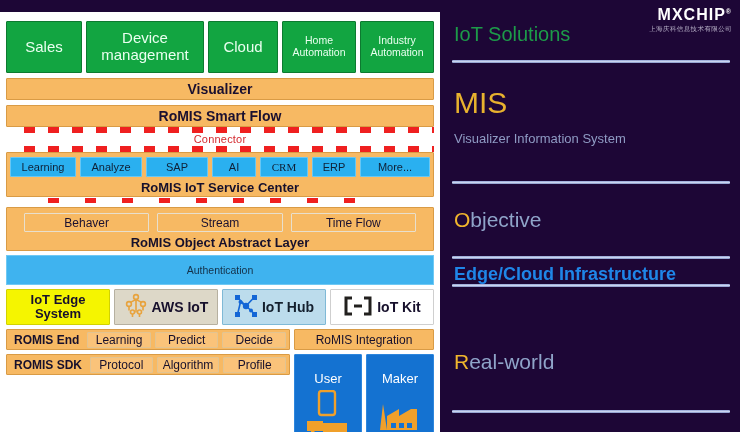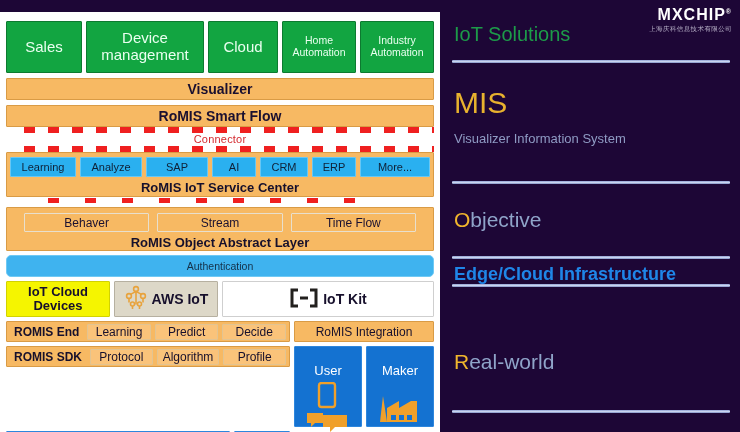--- a/index.html
+++ b/index.html
@@ -98,21 +98,21 @@
     border: 1px solid #66c7f5;
     color: #0f2036;
     font-size: 11px;
     display: flex; align-items: center; justify-content: center;
     border-radius: 1px;
   }
   .cb-0 { flex: 0 0 66px; }
   .cb-1 { flex: 0 0 62px; }
   .cb-2 { flex: 0 0 62px; }
   .cb-3 { flex: 0 0 44px; }
-  .cb-4 { flex: 0 0 48px; }
+  .cb-4 { flex: 0 0 48px; font-family: Liberation Serif, serif; }
   .cb-5 { flex: 0 0 44px; }
   .cb-6 { flex: 1 1 auto; }
   .block-title {
     text-align: center;
     font-weight: bold;
     font-size: 13px;
     color: #16102c;
     margin-top: 3px;
   }
 
@@ -126,24 +126,24 @@
     display: flex; align-items: center; justify-content: center;
     border-radius: 1px;
   }
 
   
   #auth-bar {
     background: #3fb3ef;
     border: 1px solid #6fc9f4;
     color: #143048;
     font-size: 10.5px;
-    height: 22px;
+    height: 30px;
     display: flex; align-items: center; justify-content: center;
     margin-top: 4px;
-    border-radius: 5px;
+    border-radius: 0;
   }
 
   
   #cloud-row { gap: 4px; height: 36px; margin-top: 4px; }
   .cloud-card {
     display: flex; align-items: center; justify-content: center;
     gap: 4px;
     font-weight: bold;
     border-radius: 1px;
   }
@@ -360,36 +360,55 @@
         <div class="chip-outline">Stream</div>
         <div class="chip-outline">Time Flow</div>
       </div>
       <div class="block-title">RoMIS Object Abstract Layer</div>
     </div>
 
     <div id="auth-bar">Authentication</div>
 
     <div class="row" id="cloud-row">
       <div class="cloud-card cloud-0">
-        <span>IoT Cloud Devices</span>
+        <span>IoT Edge System</span>
       </div>
       <div class="cloud-card cloud-1">
         <span>
           <svg width="24" height="26" viewBox="0 0 24 26">
               <g stroke="#e8a33d" stroke-width="1.6" fill="none">
             <circle cx="12" cy="4" r="2.4"></circle>
                 <circle cx="5" cy="11" r="2.4"></circle>
                 <circle cx="19" cy="11" r="2.4"></circle>
             <circle cx="8.5" cy="19" r="2"></circle>
                 <circle cx="15.5" cy="19" r="2"></circle>
             <path d="M12 6.4v13M12 6.4 6.6 9.4M12 6.4l5.4 3M5 13.4v4.2M19 13.4v4.2M8.5 21v3M15.5 21v3"></path>
           </g>
             </svg>
         </span>
         <span>AWS IoT</span>
+      </div>
+      <div class="cloud-card cloud-2">
+        <span>
+          <svg width="24" height="24" viewBox="0 0 24 24">
+              <g fill="#1366d6">
+            <rect x="1" y="1" width="5" height="5"></rect>
+                <rect x="18" y="1" width="5" height="5"></rect>
+            <rect x="1" y="18" width="5" height="5"></rect>
+                <rect x="18" y="18" width="5" height="5"></rect>
+            <circle cx="12" cy="12" r="3.2"></circle>
+                <circle cx="6.5" cy="8" r="2"></circle>
+                <circle cx="17" cy="16.5" r="2"></circle>
+            <g stroke="#1366d6" stroke-width="1.6">
+                  <path d="M12 12 6.5 8M12 12l5 4.5M12 12 3.5 3.5M12 12l8-8.5M6.5 8 3.5 20.5M17 16.5 20.5 20"></path>
+                </g>
+          </g>
+            </svg>
+        </span>
+        <span>IoT Hub</span>
       </div>
       <div class="cloud-card cloud-3">
         <span>
           <svg width="30" height="20" viewBox="0 0 30 20">
               <g fill="none" stroke="#22201e" stroke-width="3">
             <path d="M9 2H3v16h6"></path>
                 <path d="M21 2h6v16h-6"></path>
                 <path d="M11 10h8"></path>
           </g>
             </svg>

